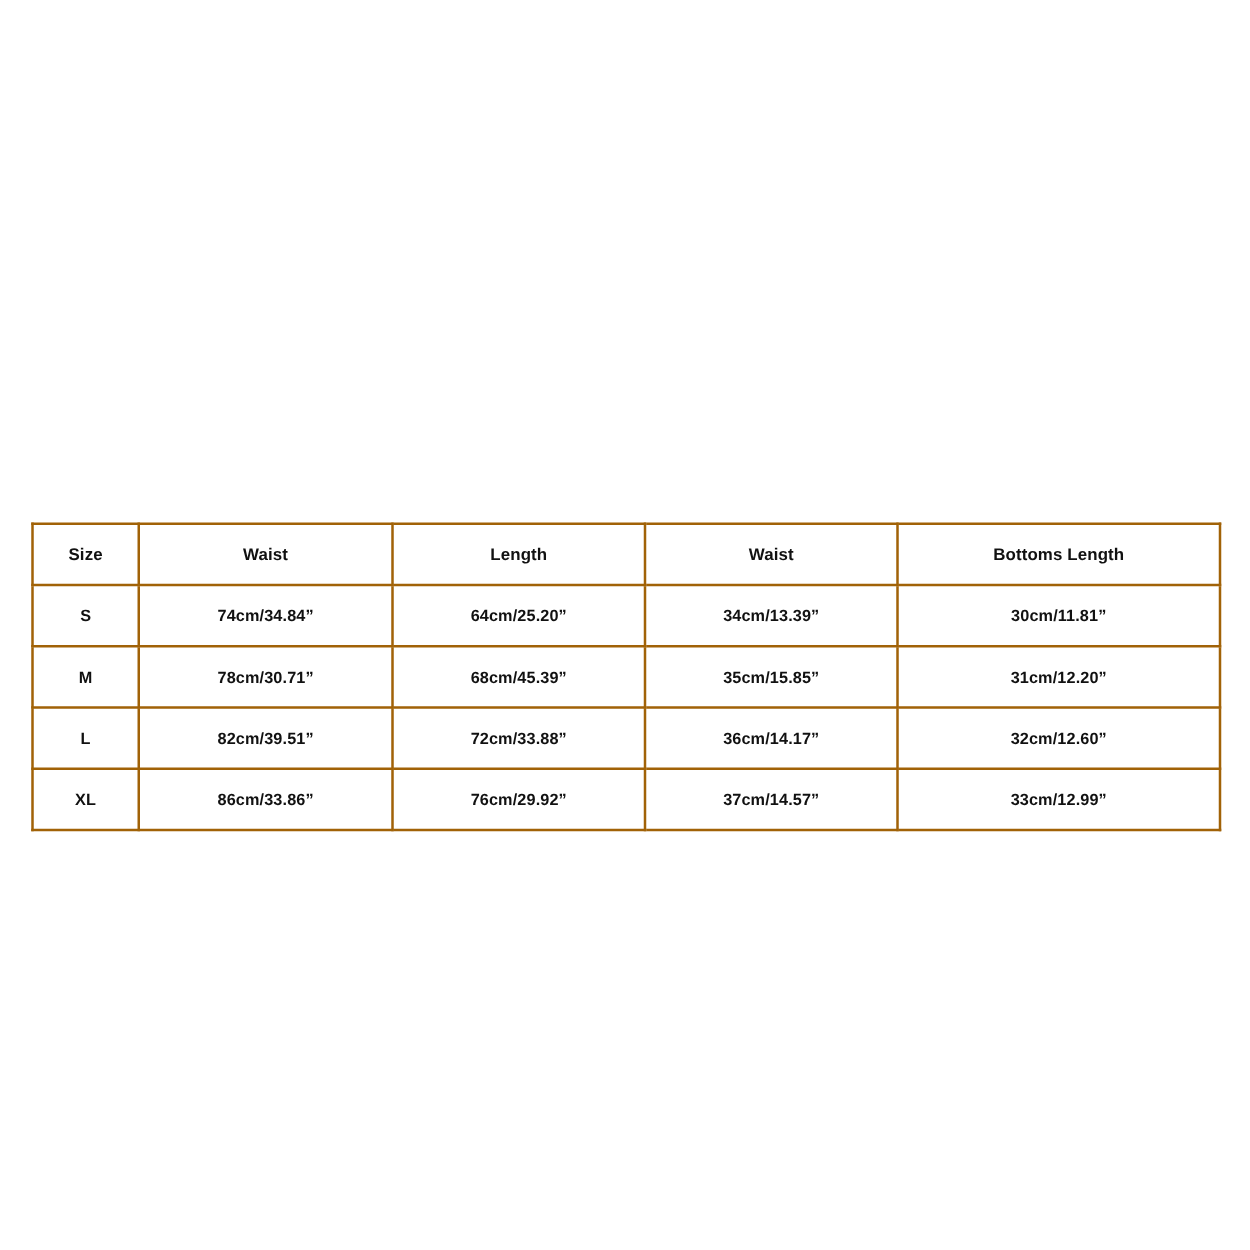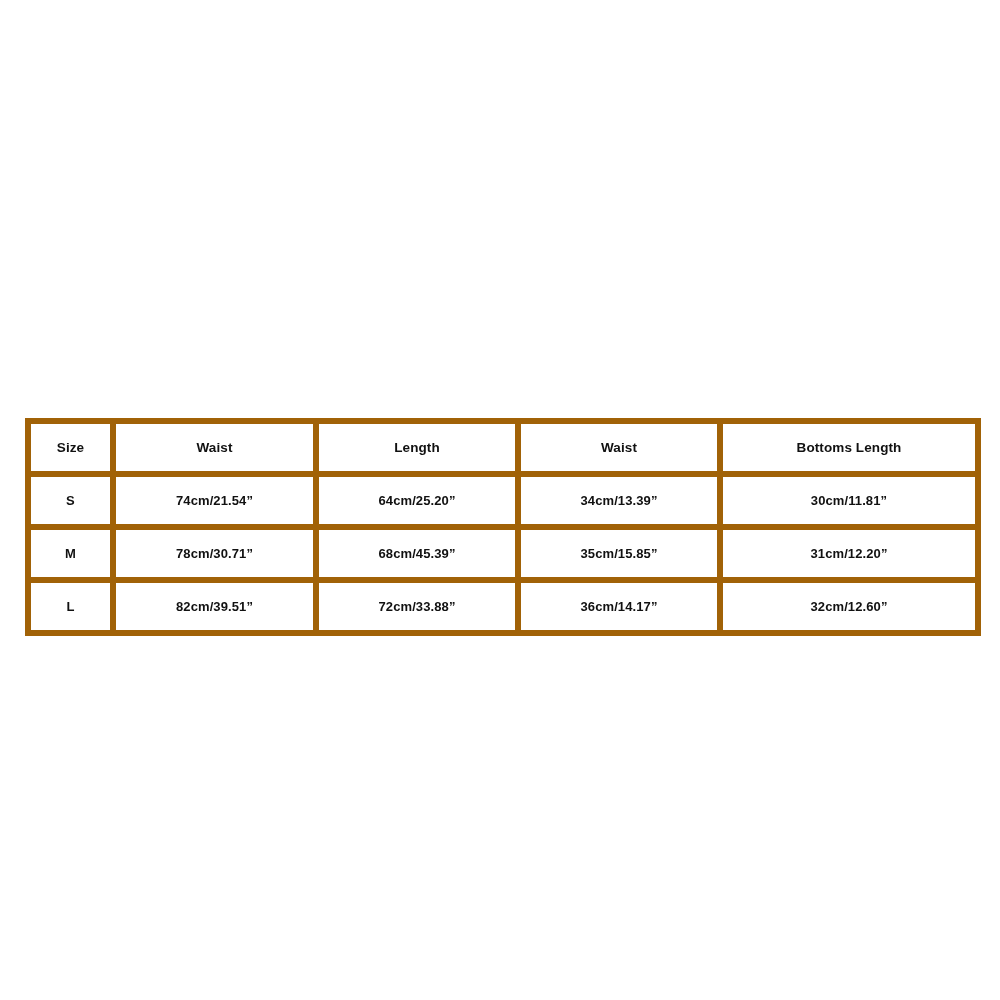--- a/index.html
+++ b/index.html
@@ -25,21 +25,21 @@
 
   table.size-chart {
     border-collapse: collapse;
     width: 950px;
     table-layout: fixed;
     background: #ffffff;
   }
 
   table.size-chart th,
   table.size-chart td {
-    border: 6px solid #a16207;
+    border: 2px solid #a16207;
     text-align: center;
     vertical-align: middle;
     height: 32px;
     font-size: 13px;
     font-weight: bold;
     color: #111111;
     letter-spacing: 0.1px;
     padding: 16px 2px;
     box-sizing: border-box;
   }
@@ -76,34 +76,41 @@
         <th>Size</th>
         <th>Waist</th>
         <th>Length</th>
         <th>Waist</th>
         <th>Bottoms Length</th>
       </tr>
     </thead>
     <tbody>
       <tr>
         <td>S</td>
-        <td>74cm/21.54”</td>
+        <td>74cm/34.84”</td>
         <td>64cm/25.20”</td>
         <td>34cm/13.39”</td>
         <td>30cm/11.81”</td>
       </tr>
       <tr>
         <td>M</td>
         <td>78cm/30.71”</td>
         <td>68cm/45.39”</td>
         <td>35cm/15.85”</td>
         <td>31cm/12.20”</td>
       </tr>
       <tr>
         <td>L</td>
         <td>82cm/39.51”</td>
         <td>72cm/33.88”</td>
         <td>36cm/14.17”</td>
         <td>32cm/12.60”</td>
       </tr>
+      <tr>
+        <td>XL</td>
+        <td>86cm/33.86”</td>
+        <td>76cm/29.92”</td>
+        <td>37cm/14.57”</td>
+        <td>33cm/12.99”</td>
+      </tr>
     </tbody>
   </table>
 </div>
 
 </body></html>

